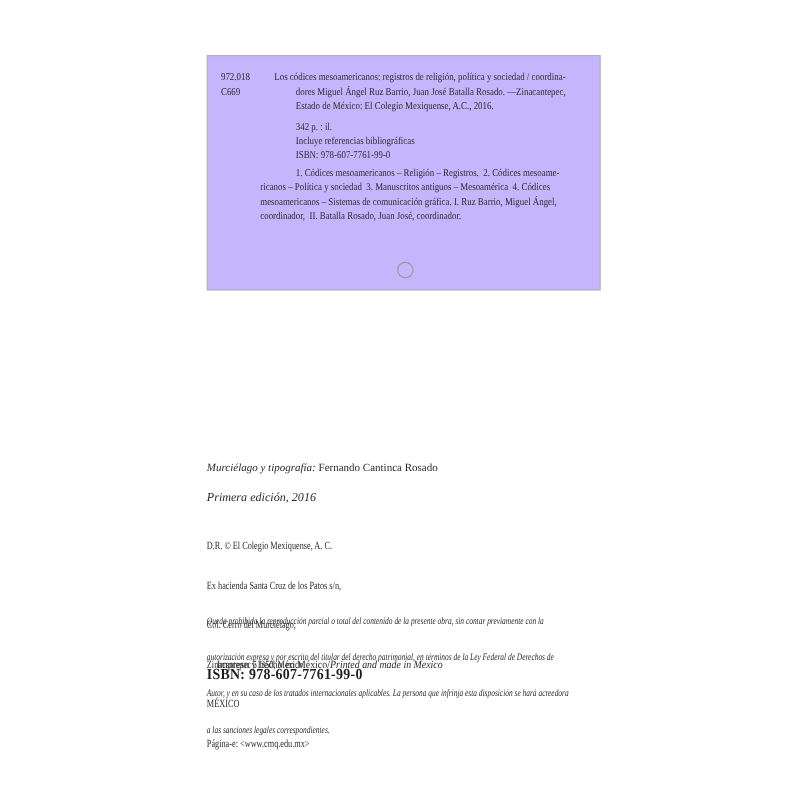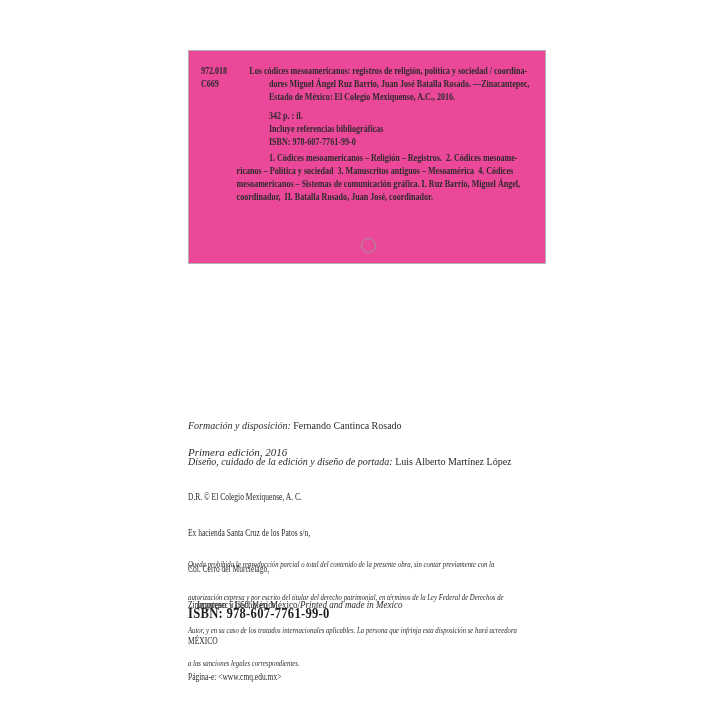--- a/index.html
+++ b/index.html
@@ -5,21 +5,21 @@
   html, body { margin:0; padding:0; background:#ffffff; }
   .page {
     position:relative; width:720px; height:720px; background:#ffffff;
     font-family:"Liberation Serif", serif; color:#2b2b2b; overflow:hidden;
   }
   .abs { position:absolute; }
 
   
   .catalog-box {
     left:188px; top:50px; width:358px; height:214px;
-    border:1px solid #b4b2b0; box-sizing:border-box; background:#ec4899;font-weight:bold;
+    border:1px solid #b4b2b0; box-sizing:border-box; background:#c4b5fd;
   }
   .card-content {
     position:absolute; left:0; top:14px; width:421px;
     transform:scaleX(0.85); transform-origin:0 0;
     font-size:9.5px; line-height:13px;
   }
   .call-number { position:absolute; left:14px; top:0; line-height:13px; }
   .card-line { white-space:pre; }
   .ind-first { padding-left:71px; }
   .ind-hang  { padding-left:94px; }
@@ -80,22 +80,21 @@
       <div class="card-line ind-hang">ISBN: 978-607-7761-99-0</div>
       <div class="card-line ind-hang gap2">1. Códices mesoamericanos – Religión – Registros.  2. Códices mesoame-</div>
       <div class="card-line ind-trace">ricanos – Política y sociedad  3. Manuscritos antiguos – Mesoamérica  4. Códices</div>
       <div class="card-line ind-trace">mesoamericanos – Sistemas de comunicación gráfica. I. Ruz Barrio, Miguel Ángel,</div>
       <div class="card-line ind-trace">coordinador,  II. Batalla Rosado, Juan José, coordinador.</div>
     </div>
     <div class="abs circle-mark"></div>
   </div>
 
   <div class="abs credits">
-    <div><span class="lbl">Formación y disposición:</span><span> Fernando Cantinca Rosado</span></div>
-    <div><span class="lbl">Diseño, cuidado de la edición y diseño de portada:</span><span> Luis Alberto Martínez López</span></div>
+    <div><span class="lbl">Murciélago y tipografía:</span><span> Fernando Cantinca Rosado</span></div>
   </div>
 
   <div class="abs edition">Primera edición, 2016</div>
 
   <div class="abs publisher">
     <div>D.R. © El Colegio Mexiquense, A. C.</div>
     <div>Ex hacienda Santa Cruz de los Patos s/n,</div>
     <div>Col. Cerro del Murciélago,</div>
     <div>Zinacantepec 51350, México</div>
     <div>MÉXICO</div>

